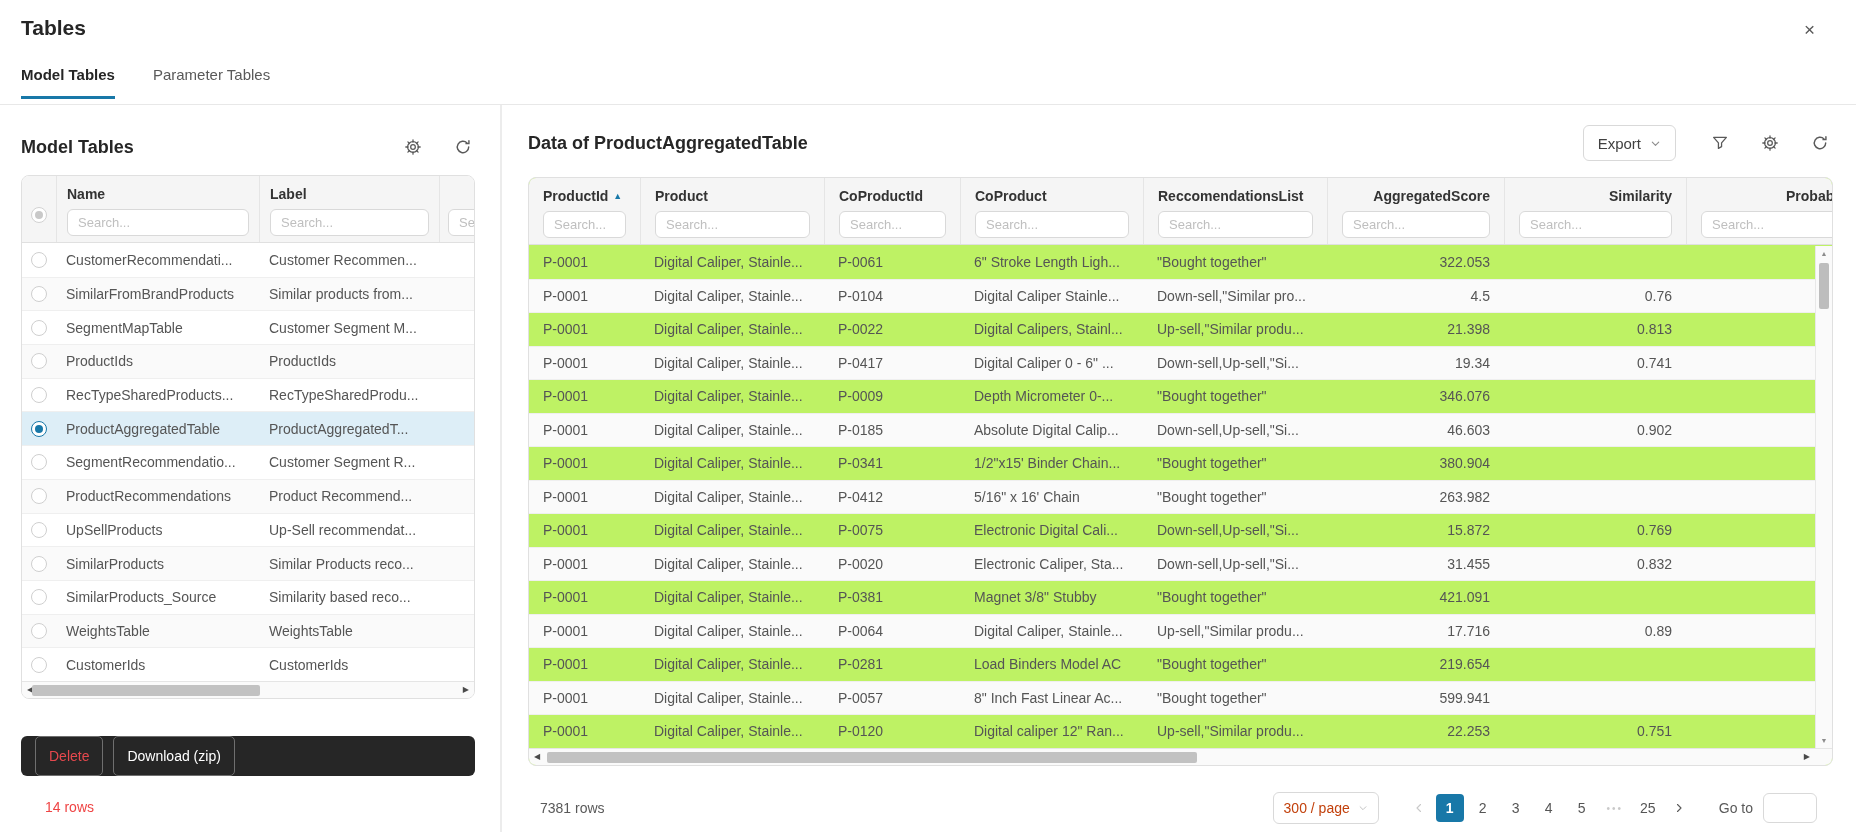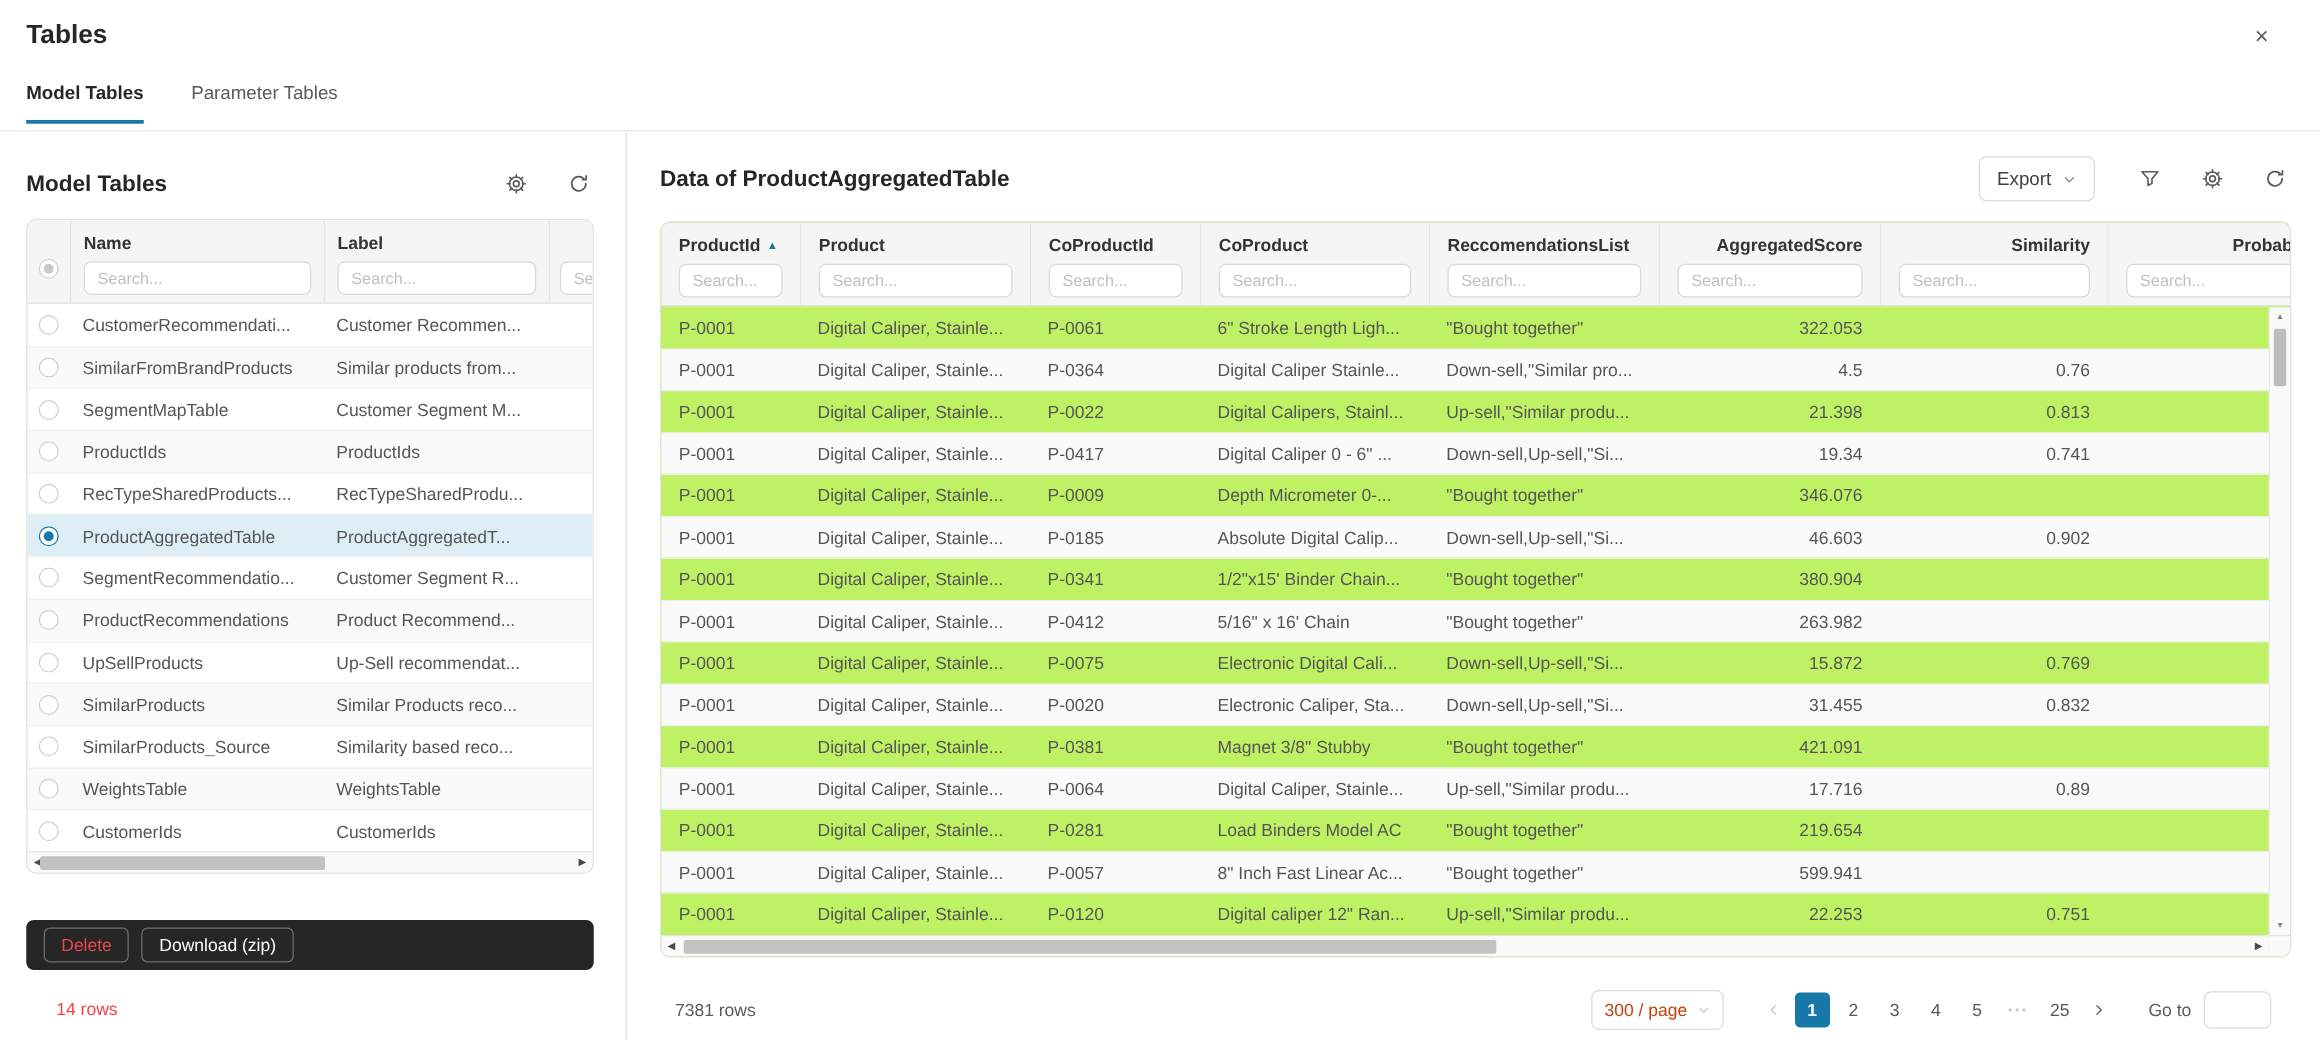--- a/index.html
+++ b/index.html
@@ -74,21 +74,21 @@
 
   
   .hscroll{position:relative;height:17px;background:#fafafa;border-top:1px solid #e5e5e5}
   .hscroll .arrow{position:absolute;top:0;bottom:0;display:flex;align-items:center;font-size:8px;color:#4a4a4a;cursor:pointer}
   .hscroll .arrow.left{left:5px}
   .hscroll .arrow.right{right:5px}
   .hthumb{position:absolute;top:3px;height:11px;background:#c2c2c2;border-radius:2px;cursor:grab}
 
   .action-bar{position:absolute;left:21px;top:631px;width:454px;height:40px;background:var(--dark);
               border-radius:6px;display:flex;align-items:center;gap:10px;padding-left:14px}
-  .bar-btn{height:28px;padding:0 13px;border:1px solid #6f6f6f;border-radius:5px;background:transparent;
+  .bar-btn{height:40px;padding:0 13px;border:1px solid #6f6f6f;border-radius:5px;background:transparent;
            font-size:14px;font-family:inherit;cursor:pointer}
   .bar-btn.delete{color:var(--red)}
   .bar-btn.download{color:#fff}
   .lp-count{position:absolute;left:45px;top:694px;font-size:14px;color:#ef4444}
 
   
   .rp-head{left:26px;right:24px;top:20px;height:36px}
   .rp-actions{display:flex;align-items:center;gap:26px}
   .export-btn{height:36px;padding:0 14px;border:1px solid #d9d9d9;border-radius:6px;background:#fff;
               font-size:15px;color:#404040;font-family:inherit;display:flex;align-items:center;gap:9px;cursor:pointer;margin-right:6px}
@@ -408,21 +408,21 @@
             <div class="cell">P-0061</div>
             <div class="cell">6" Stroke Length Ligh...</div>
             <div class="cell">"Bought together"</div>
             <div class="cell num">322.053</div>
             <div class="cell num"></div>
             <div class="cell num"></div>
           </div>
           <div class="rt-row rp-cols">
             <div class="cell">P-0001</div>
             <div class="cell">Digital Caliper, Stainle...</div>
-            <div class="cell">P-0364</div>
+            <div class="cell">P-0104</div>
             <div class="cell">Digital Caliper Stainle...</div>
             <div class="cell">Down-sell,"Similar pro...</div>
             <div class="cell num">4.5</div>
             <div class="cell num">0.76</div>
             <div class="cell num"></div>
           </div>
           <div class="rt-row rp-cols">
             <div class="cell">P-0001</div>
             <div class="cell">Digital Caliper, Stainle...</div>
             <div class="cell">P-0022</div>

